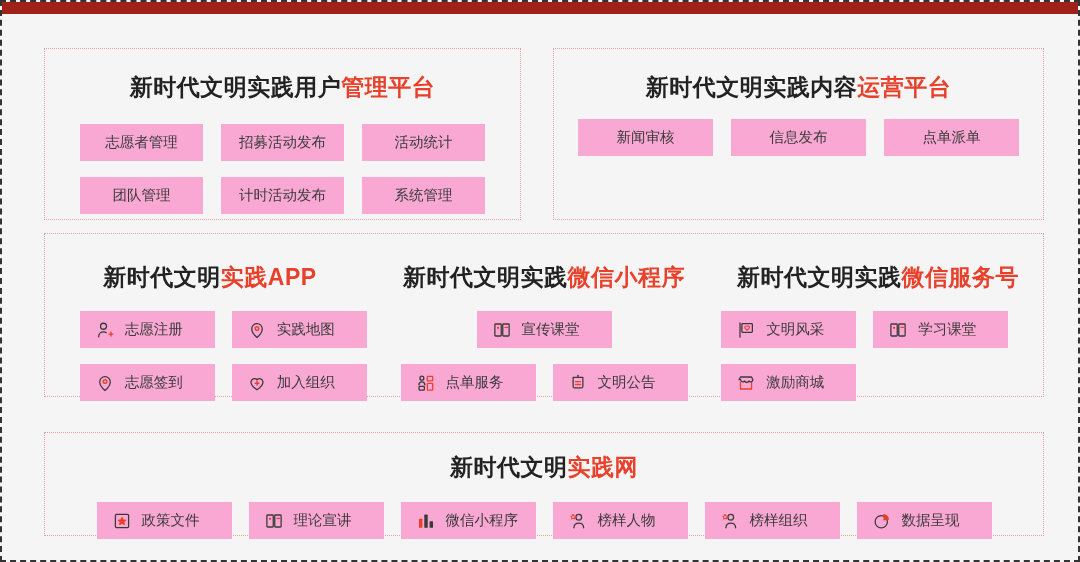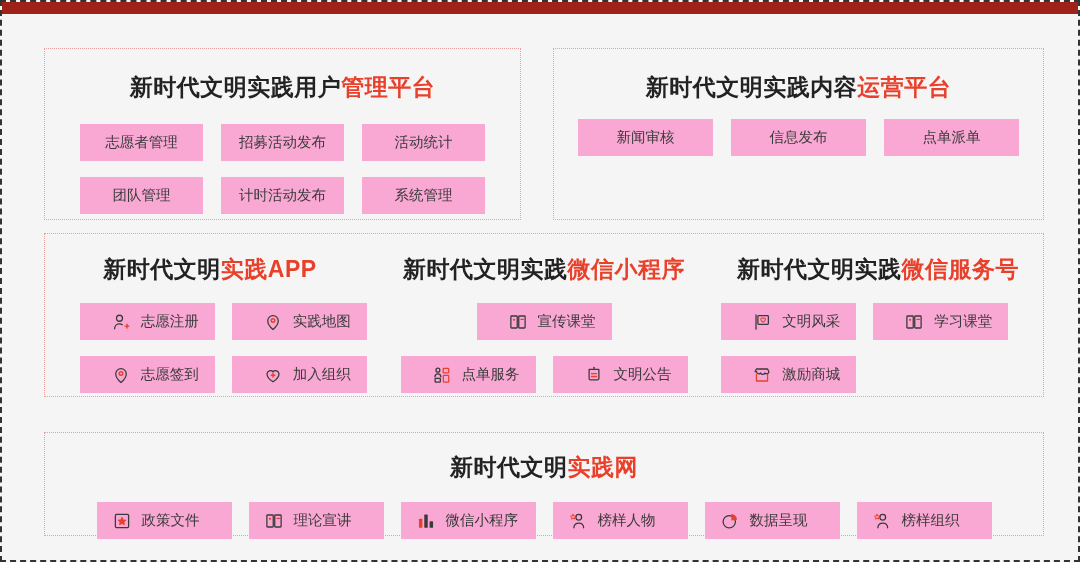--- a/index.html
+++ b/index.html
@@ -91,35 +91,35 @@
   #panel-user .panel-title, #panel-ops .panel-title { margin-top: 23px; }
   #panel-user .card-row, #panel-ops .card-row { margin-top: 21px; gap: 18px; }
   #panel-user .card-row.second, #panel-ops .card-row.second { margin-top: 16px; }
   #panel-user .card { width: 123px; }
   #panel-ops .card  { width: 135px; }
 
   
   #panel-terminals { left: 42px; top: 231px; width: 1000px; height: 164px; }
   #panel-terminals .titles {
     display: flex;
-    margin-top: 20px;
+    margin-top: 28px;
     padding: 0 18px;
     gap: 40px;
   }
   #panel-terminals .titles .panel-title { flex: 1; }
   #panel-terminals .grid {
     display: flex;
     margin-top: 18px;
     padding: 0 18px;
     gap: 0px;
   }
   #panel-terminals .col { flex: 1; }
   #panel-terminals .col .card-row { gap: 17px; justify-content: center; }
   #panel-terminals .col .card-row.second { margin-top: 16px; }
-  #panel-terminals .card { width: 135px; justify-content: center; }
+  #panel-terminals .card { width: 135px; }
   .card.empty { background: transparent; }
 
   
   #panel-web { left: 42px; top: 430px; width: 1000px; height: 104px; }
   #panel-web .panel-title { margin-top: 19px; }
   #panel-web .card-row { margin-top: 19px; gap: 17px; }
   #panel-web .card { width: 135px; }
 </style>
 </head>
 <body>
@@ -354,33 +354,33 @@
           <svg width="18" height="18" viewBox="0 0 24 24" fill="none" stroke="#3a3a3a" stroke-width="1.7" stroke-linecap="round">
             <circle cx="13" cy="7" r="3.8"></circle>
             <path d="M6.5 21c0-3.8 2.9-6.3 6.5-6.3s6.5 2.5 6.5 6.3"></path>
             <path d="M5.4 3.2l1 2.1 2.3.3-1.7 1.6.5 2.3-2.1-1.1-2.1 1.1.5-2.3-1.7-1.6 2.3-.3z" stroke="#e8402a" stroke-width="1.3" fill="none"></path>
           </svg>
         </span>
         <span>榜样人物</span>
       </div>
       <div class="card icon-card">
         <span class="ico">
-          <svg width="18" height="18" viewBox="0 0 24 24" fill="none">
-            <circle cx="11" cy="13" r="8.2" stroke="#3a3a3a" stroke-width="1.7" fill="none"></circle>
-            <path d="M13.8 2.6a8.6 8.6 0 0 1 7.6 7.8l-7.6 1z" fill="#e8402a"></path>
-          </svg>
-        </span>
-        <span>数据呈现</span>
-      </div>
-      <div class="card icon-card">
-        <span class="ico">
           <svg width="18" height="18" viewBox="0 0 24 24" fill="none" stroke="#3a3a3a" stroke-width="1.7" stroke-linecap="round">
             <circle cx="13" cy="7" r="3.8"></circle>
             <path d="M6.5 21c0-3.8 2.9-6.3 6.5-6.3s6.5 2.5 6.5 6.3"></path>
             <path d="M5.4 3.2l1 2.1 2.3.3-1.7 1.6.5 2.3-2.1-1.1-2.1 1.1.5-2.3-1.7-1.6 2.3-.3z" stroke="#e8402a" stroke-width="1.3" fill="none"></path>
           </svg>
         </span>
         <span>榜样组织</span>
       </div>
+      <div class="card icon-card">
+        <span class="ico">
+          <svg width="18" height="18" viewBox="0 0 24 24" fill="none">
+            <circle cx="11" cy="13" r="8.2" stroke="#3a3a3a" stroke-width="1.7" fill="none"></circle>
+            <path d="M13.8 2.6a8.6 8.6 0 0 1 7.6 7.8l-7.6 1z" fill="#e8402a"></path>
+          </svg>
+        </span>
+        <span>数据呈现</span>
+      </div>
     </div>
   </div>
 
 </div>
 
 </body></html>

